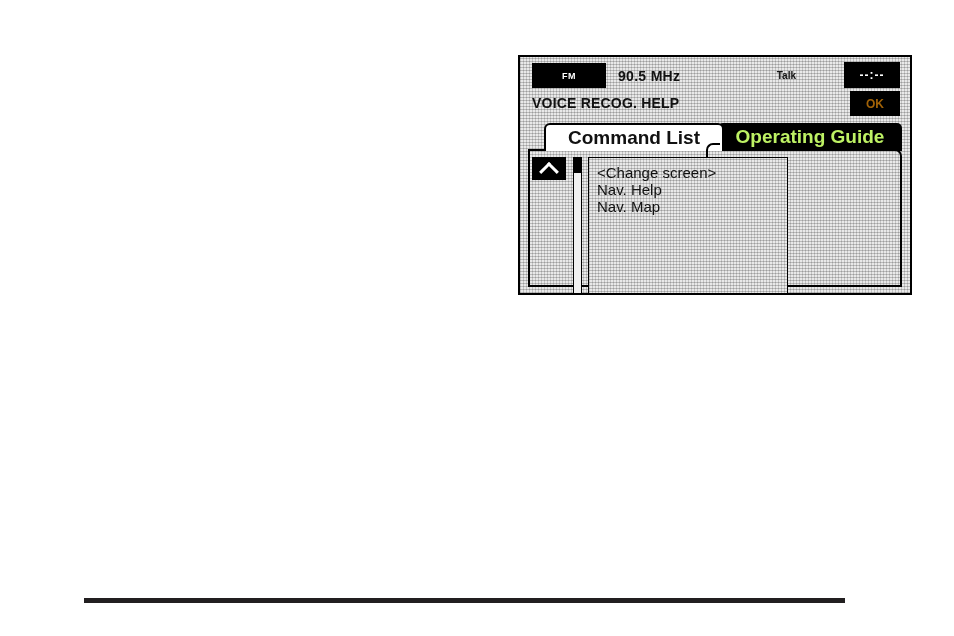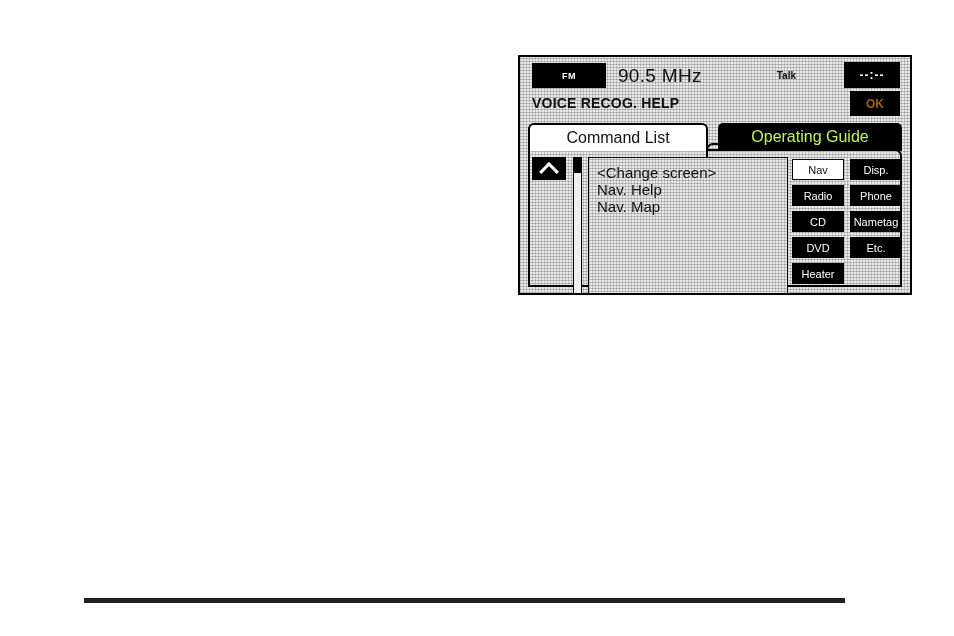--- a/index.html
+++ b/index.html
@@ -77,22 +77,22 @@
     align-items: center;
     justify-content: center;
   }
   .freq {
     position: absolute;
     left: 74px;
     top: 6px;
     height: 25px;
     display: flex;
     align-items: center;
-    font-size: 19px;
-    font-weight: normal;
+    font-size: 14px;
+    font-weight: bold;
     color: #111111;
     letter-spacing: .3px;
     padding-left: 24px;
   }
   .talk-label {
     position: absolute;
     right: 114px;
     top: 6px;
     height: 25px;
     display: flex;
@@ -154,22 +154,23 @@
     height: 28px;
   }
   .tab {
     position: absolute;
     top: 0;
     height: 28px;
     box-sizing: border-box;
     display: flex;
     align-items: center;
     justify-content: center;
-    font-size: 16px;
-    font-weight: normal;
+    font-size: 19px;
+    font-weight: bold;
+    margin-left: 16px;
   }
   .tab-active {
     left: 0;
     width: 180px;
     background: #ffffff;
     border: 2px solid #000000;
     border-bottom: none;
     border-radius: 6px 6px 0 0;
     color: #111111;
     z-index: 3;
@@ -335,30 +336,15 @@
     <div class="scroll-track">
       <div class="scroll-thumb"></div>
     </div>
 
     <div class="list-box dither">
       <div class="list-item">&lt;Change screen&gt;</div>
       <div class="list-item">Nav. Help</div>
       <div class="list-item">Nav. Map</div>
     </div>
 
-    <div class="keypad">
-      <div class="key key-selected col-l row-0">Nav</div>
-      <div class="key col-r row-0">Disp.</div>
-
-      <div class="key col-l row-1">Radio</div>
-      <div class="key col-r row-1">Phone</div>
-
-      <div class="key col-l row-2">CD</div>
-      <div class="key col-r row-2">Nametag</div>
-
-      <div class="key col-l row-3">DVD</div>
-      <div class="key col-r row-3">Etc.</div>
-
-      <div class="key col-l row-4">Heater</div>
-    </div>
 
   </div>
 </div>
 
 </body></html>

